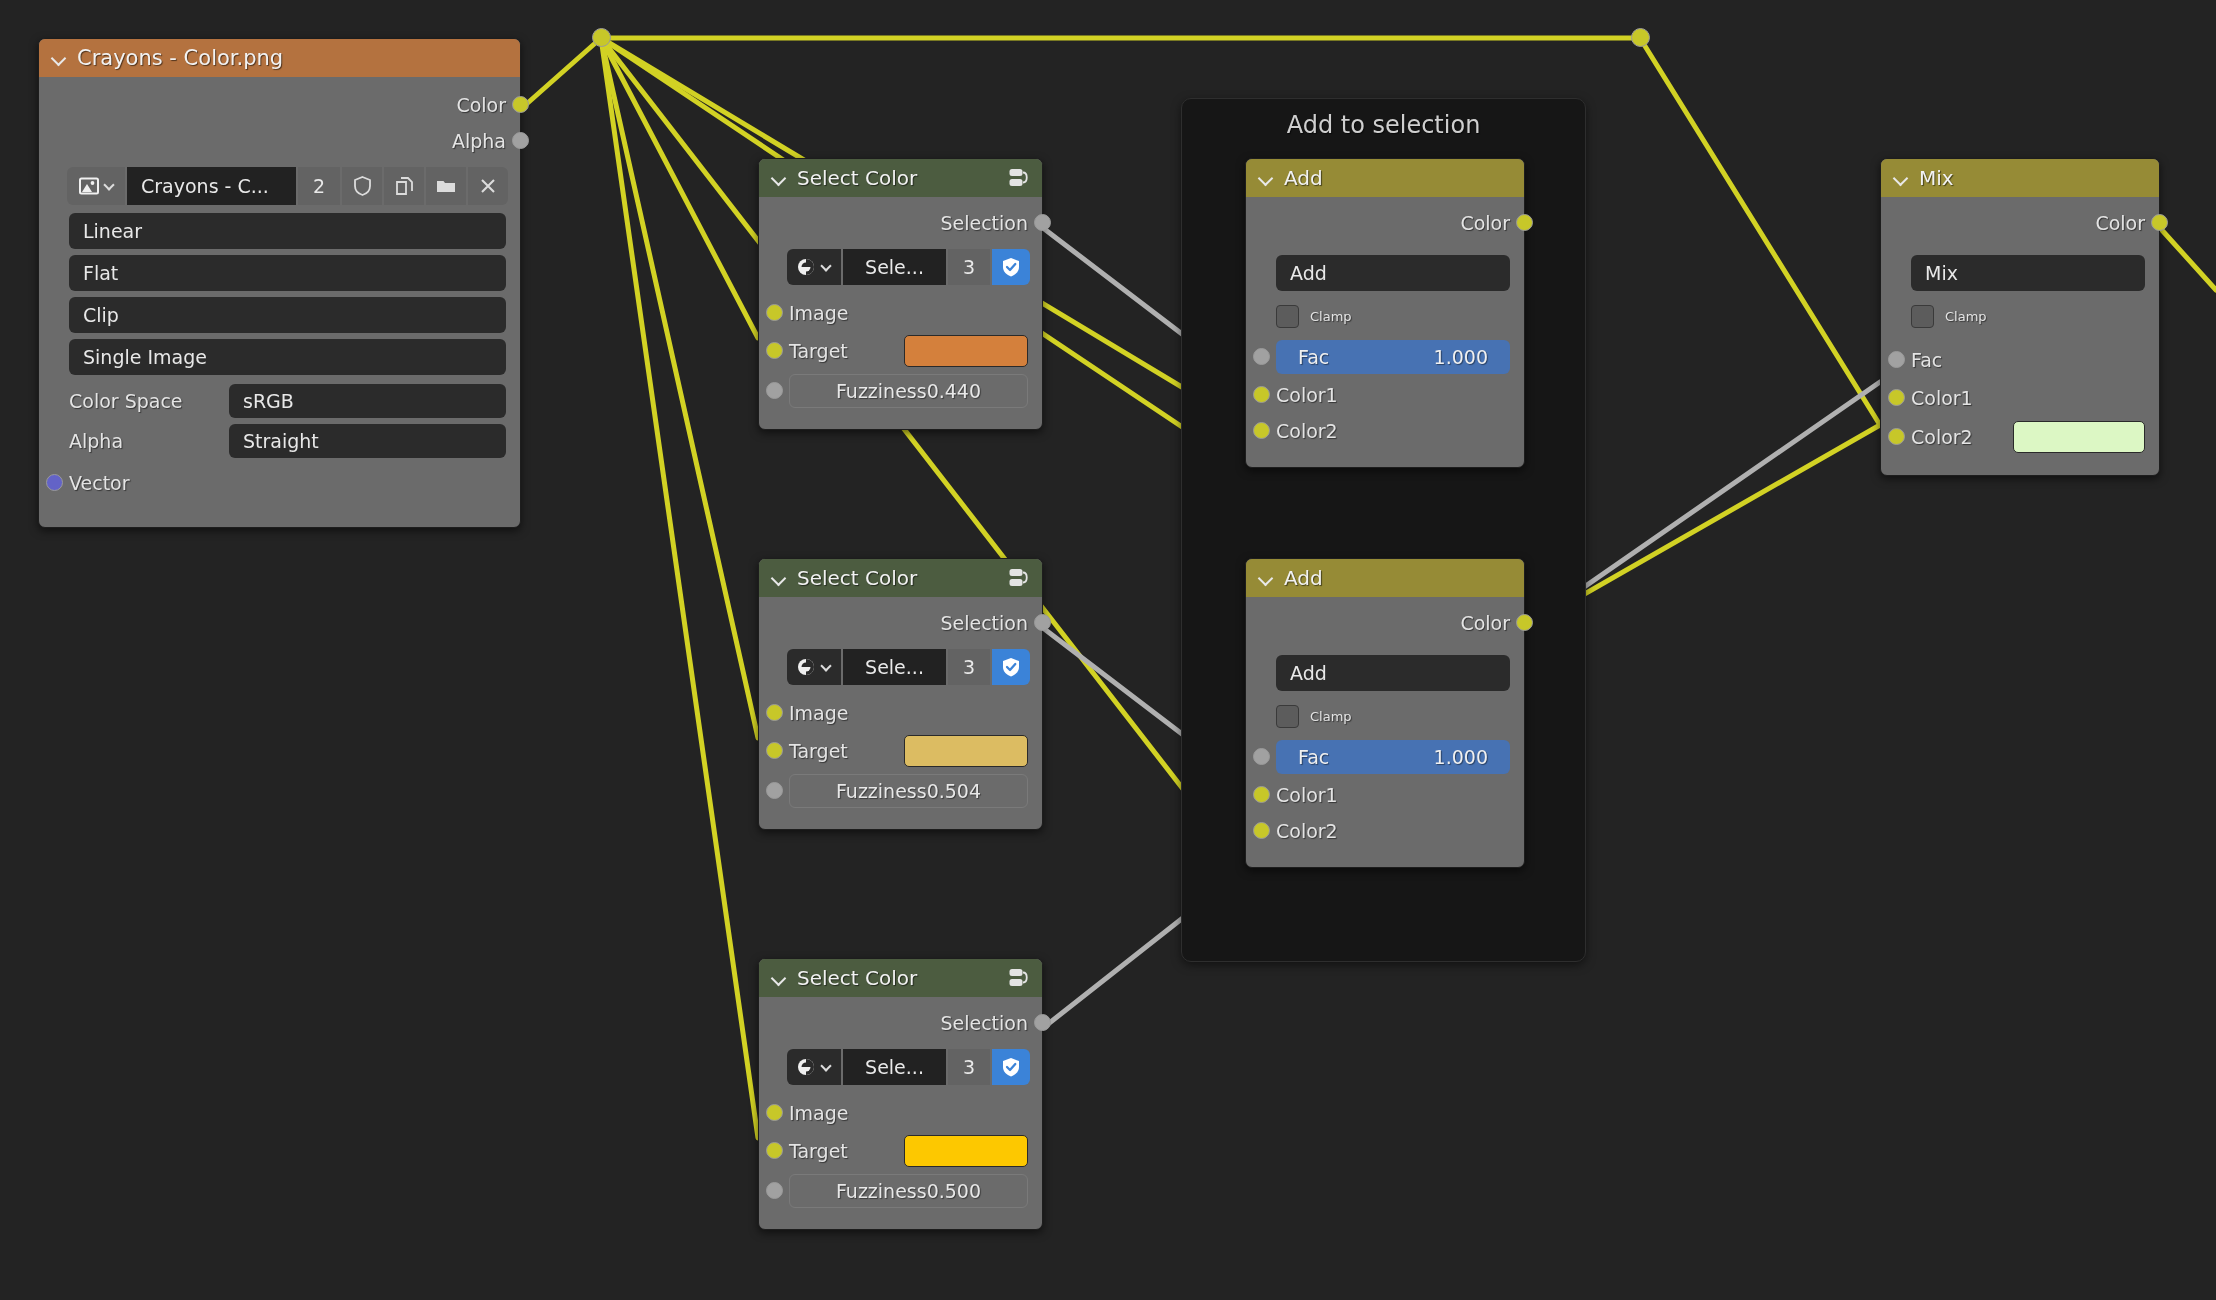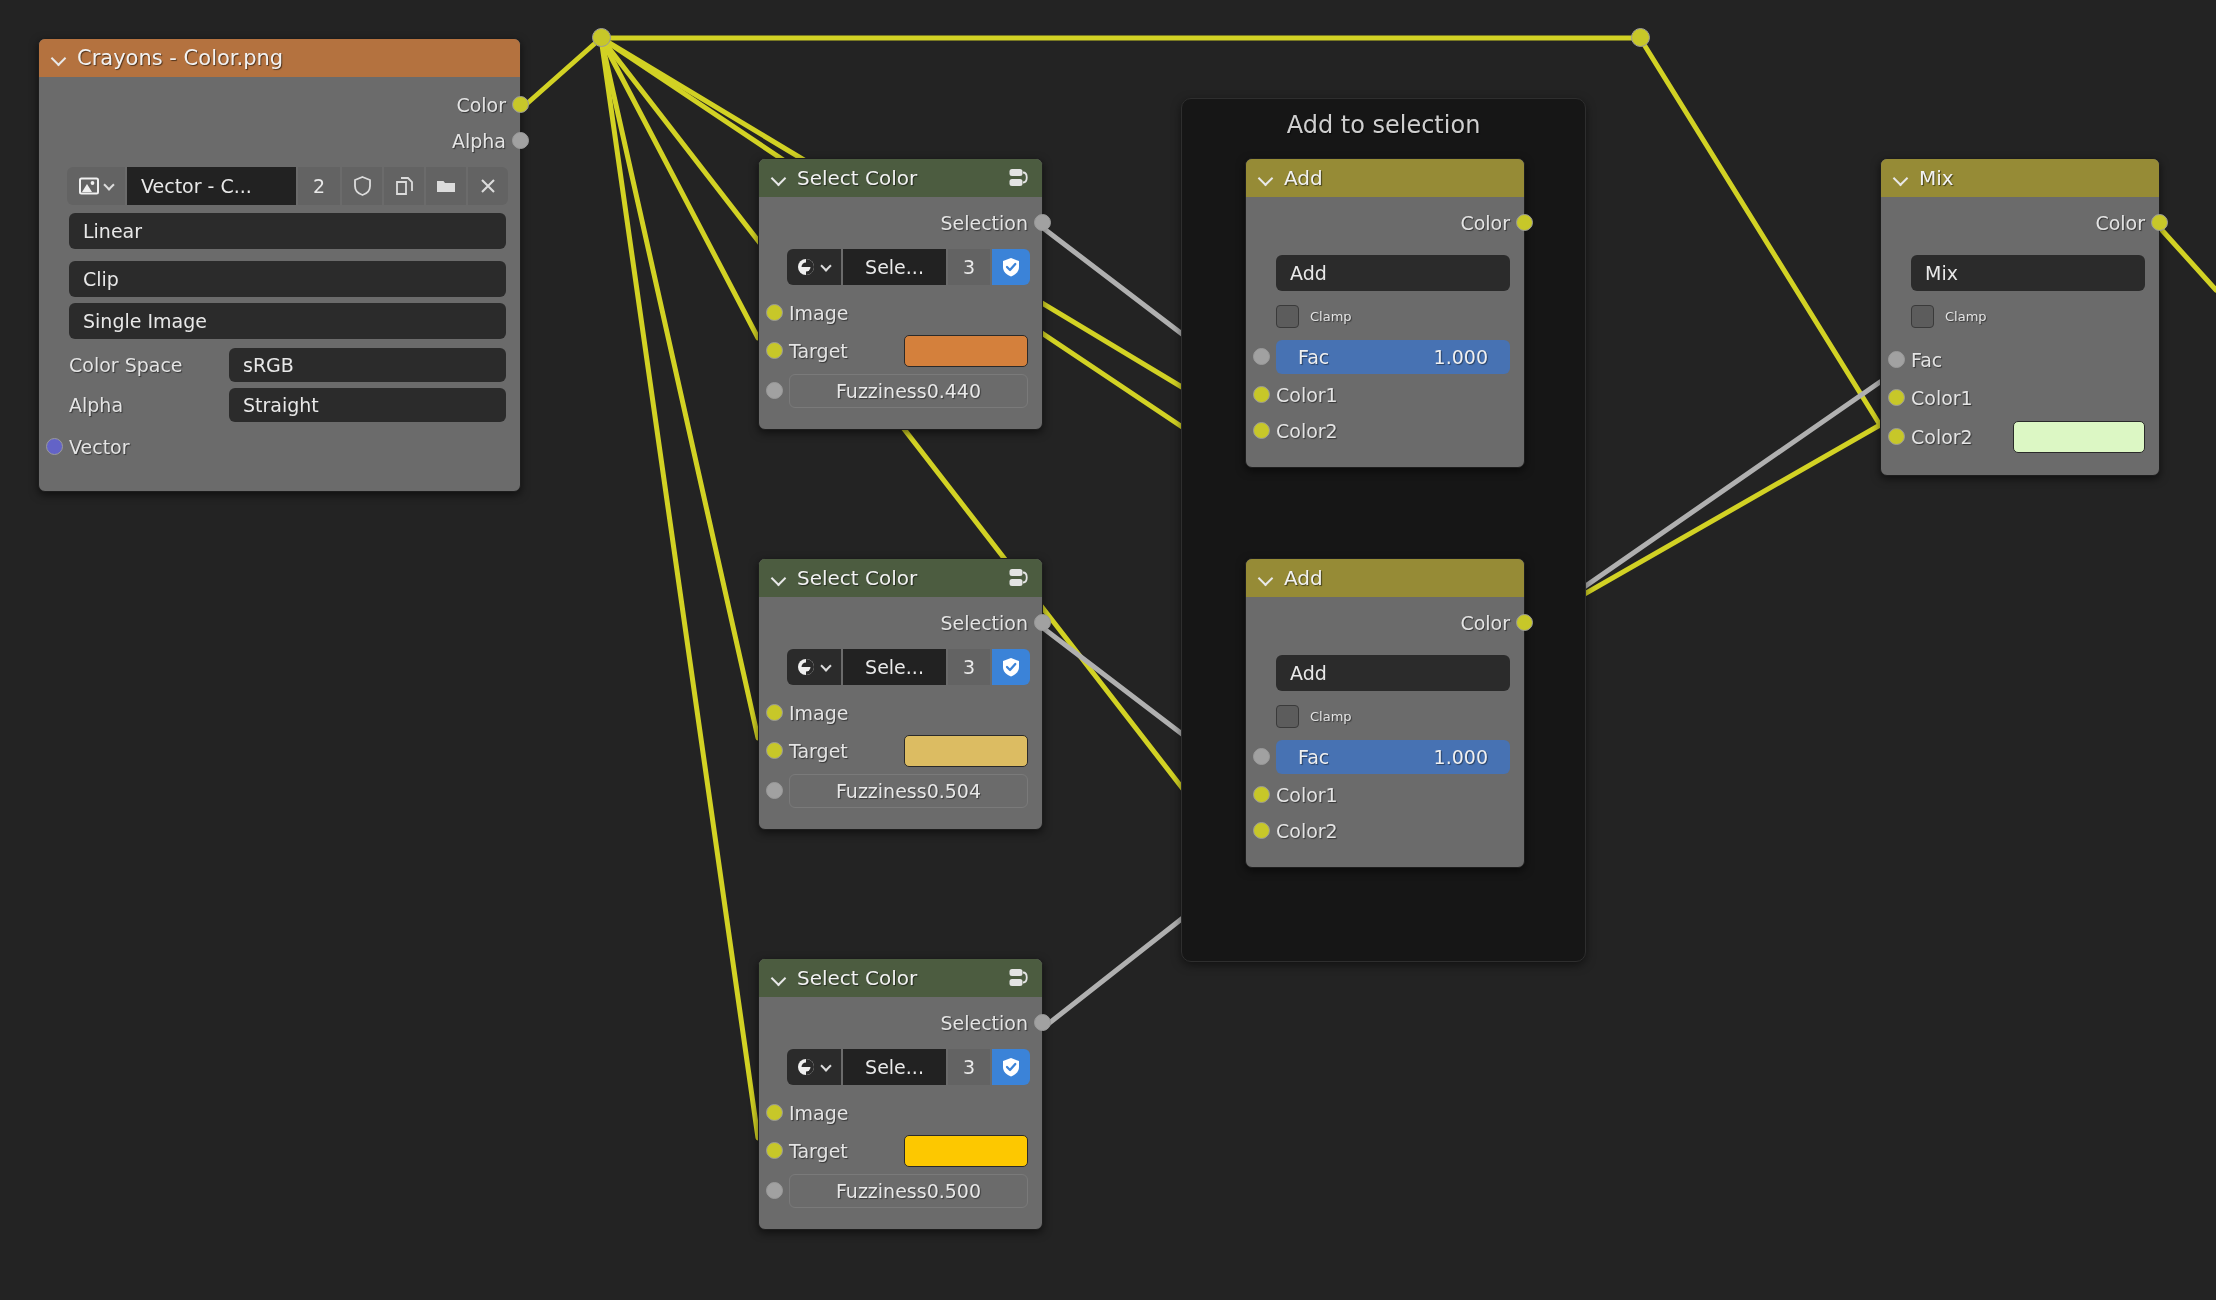--- a/index.html
+++ b/index.html
@@ -199,21 +199,21 @@
         <div class="ibtn" style="min-width:58px; background:#636363;">
           <svg width="22" height="22" viewBox="0 0 22 22">
             <rect x="2" y="3.5" width="18" height="15" rx="1.5" fill="none" stroke="#f0f0f0" stroke-width="2"></rect>
             <circle cx="14.5" cy="8" r="1.9" fill="#f0f0f0"></circle>
             <path d="M4 17 L9 9 L14 17 Z" fill="#f0f0f0"></path>
           </svg>
           <span style="margin-left:5px; position:relative; width:10px; height:10px; display:inline-block;">
             <span style="position:absolute;left:0;top:0;width:8px;height:8px;border-right:2.2px solid #ddd;border-bottom:2.2px solid #ddd;transform:rotate(45deg);"></span>
           </span>
         </div>
-        <div class="iname">Vector - C...</div>
+        <div class="iname">Crayons - C...</div>
         <div class="icount">2</div>
         <div class="ibtn">
           <svg width="21" height="22" viewBox="0 0 21 22">
             <path d="M10.5 2 L18 5 V11 C18 15.5 14.5 18.8 10.5 20 C6.5 18.8 3 15.5 3 11 V5 Z" fill="none" stroke="#dcdcdc" stroke-width="1.8"></path>
           </svg>
         </div>
         <div class="ibtn">
           <svg width="21" height="22" viewBox="0 0 21 22">
             <path d="M3 7 H12 V19 H3 Z" fill="none" stroke="#dcdcdc" stroke-width="1.8"></path>
             <path d="M7 3 H14 L18 7 V16" fill="none" stroke="#dcdcdc" stroke-width="1.8"></path>
@@ -231,20 +231,24 @@
         </div>
       </div>
 
       <div style="height:8px"></div>
 
       <div class="dd">
         <span>Linear</span>
         <span class="caret"></span>
       </div>
       <div style="height:6px"></div>
+      <div class="dd">
+        <span>Flat</span>
+        <span class="caret"></span>
+      </div>
       <div style="height:6px"></div>
       <div class="dd">
         <span>Clip</span>
         <span class="caret"></span>
       </div>
       <div style="height:6px"></div>
       <div class="dd">
         <span>Single Image</span>
         <span class="caret"></span>
       </div>

